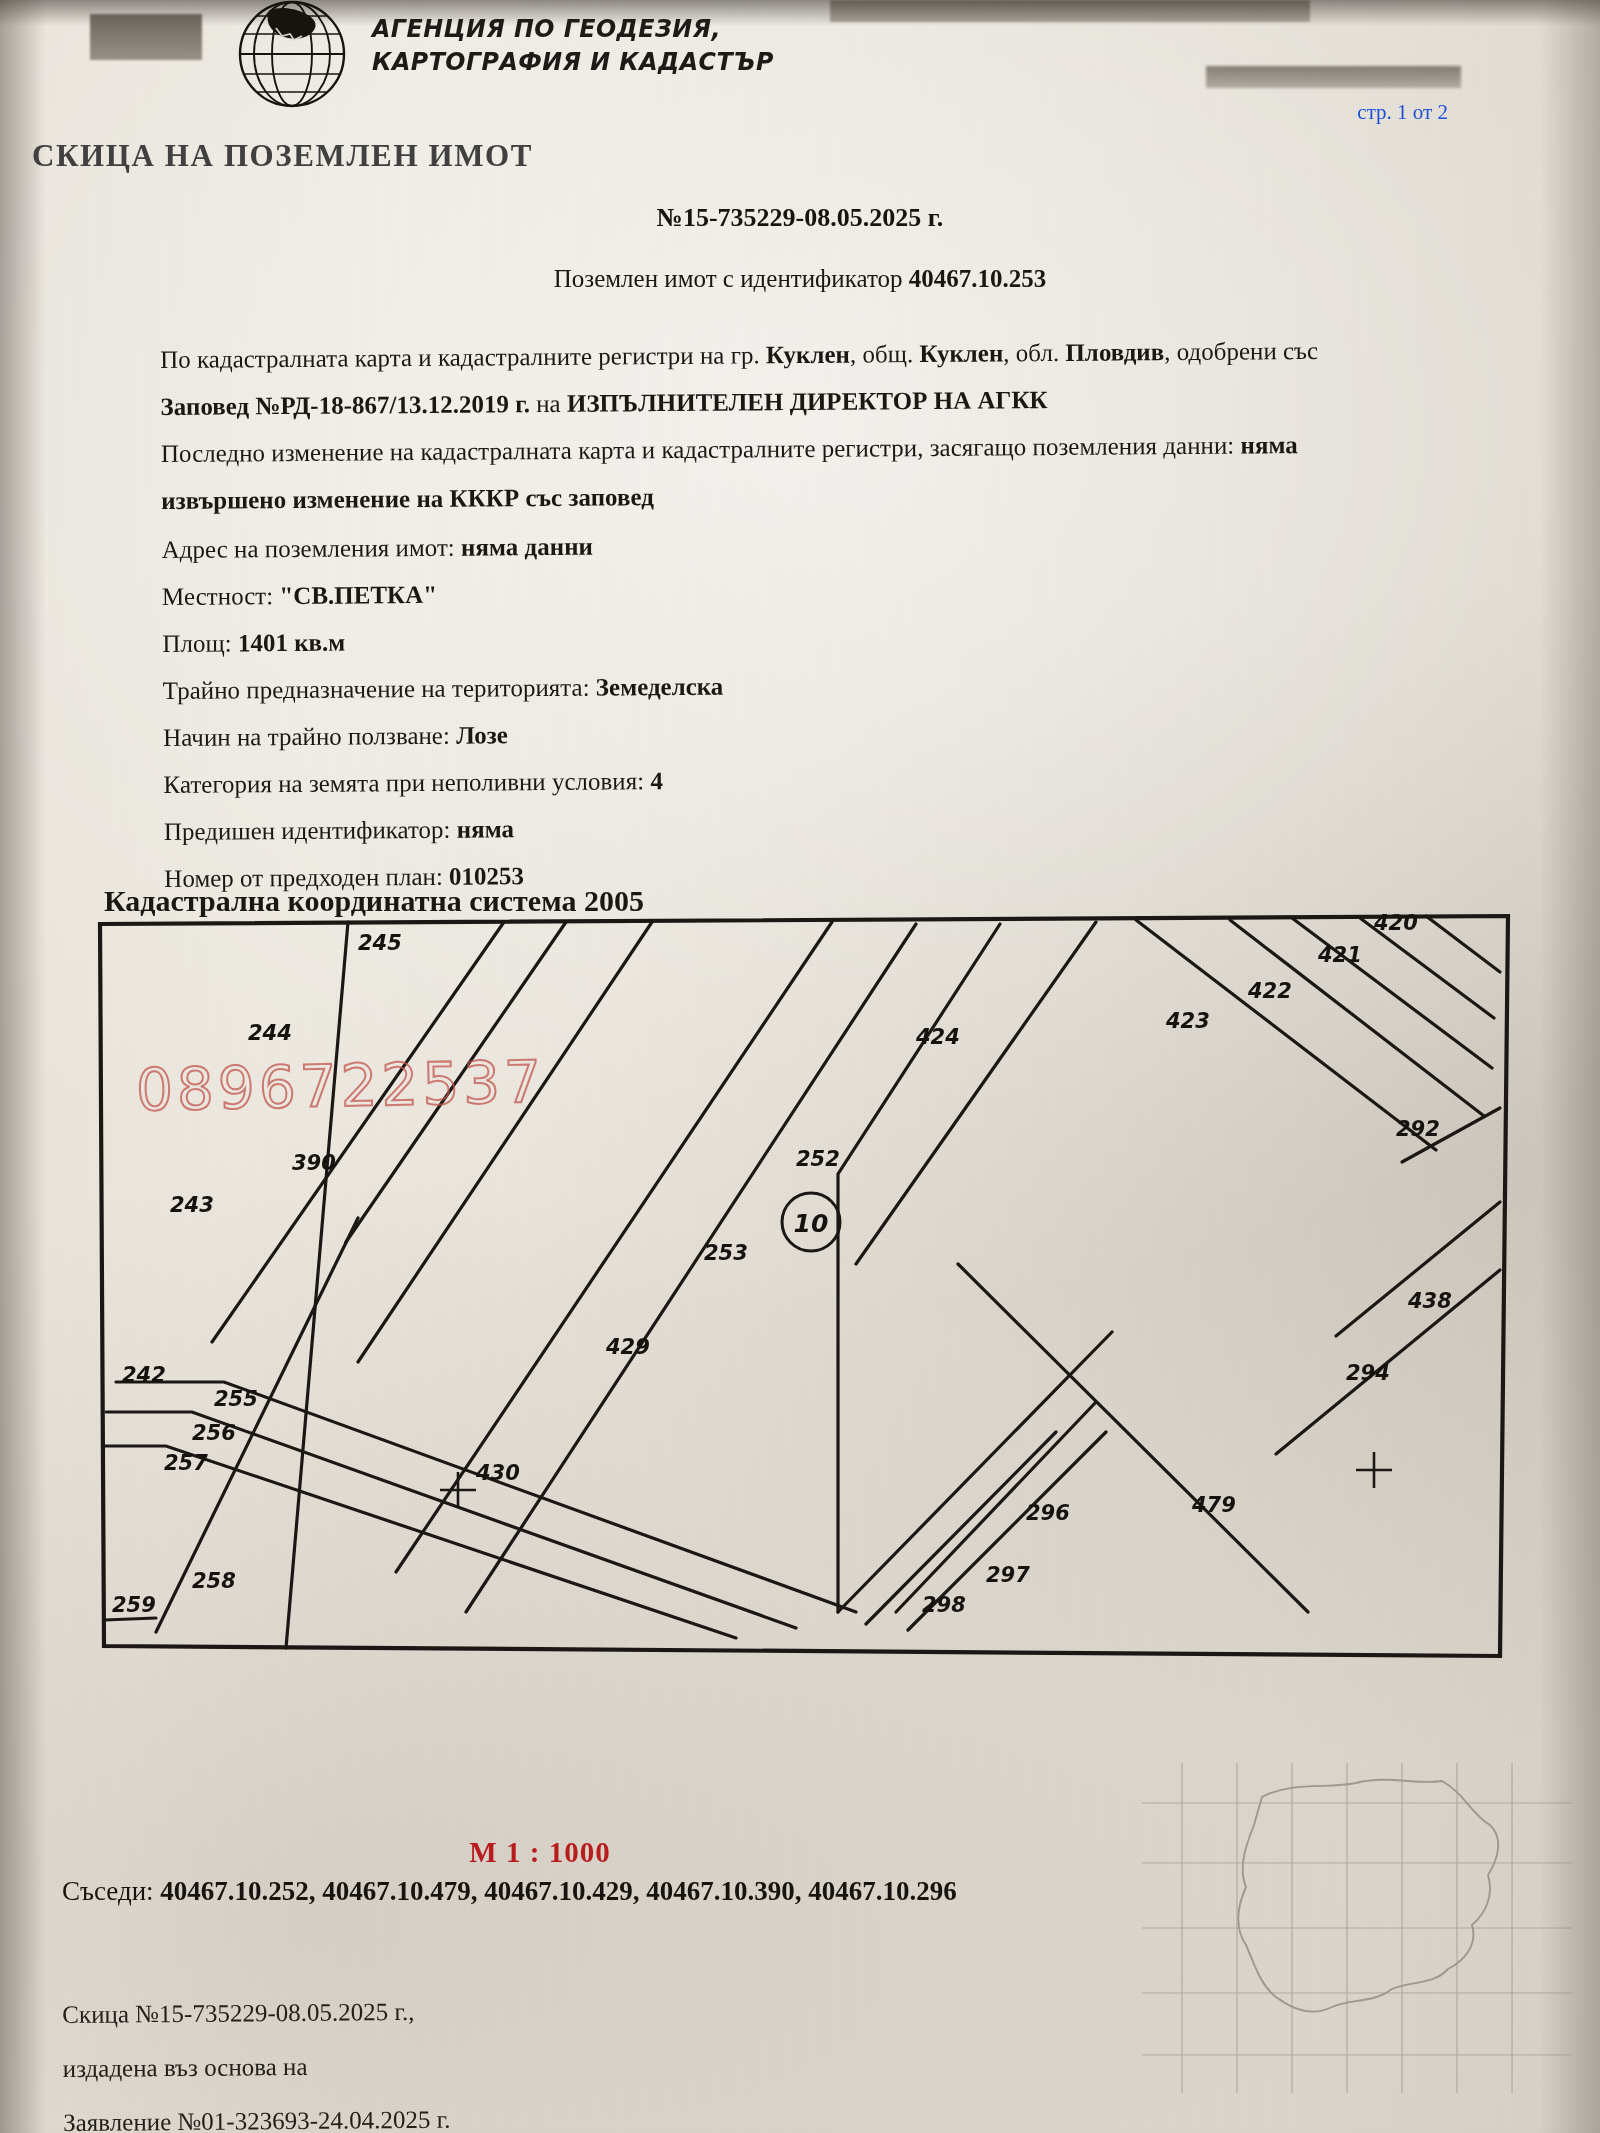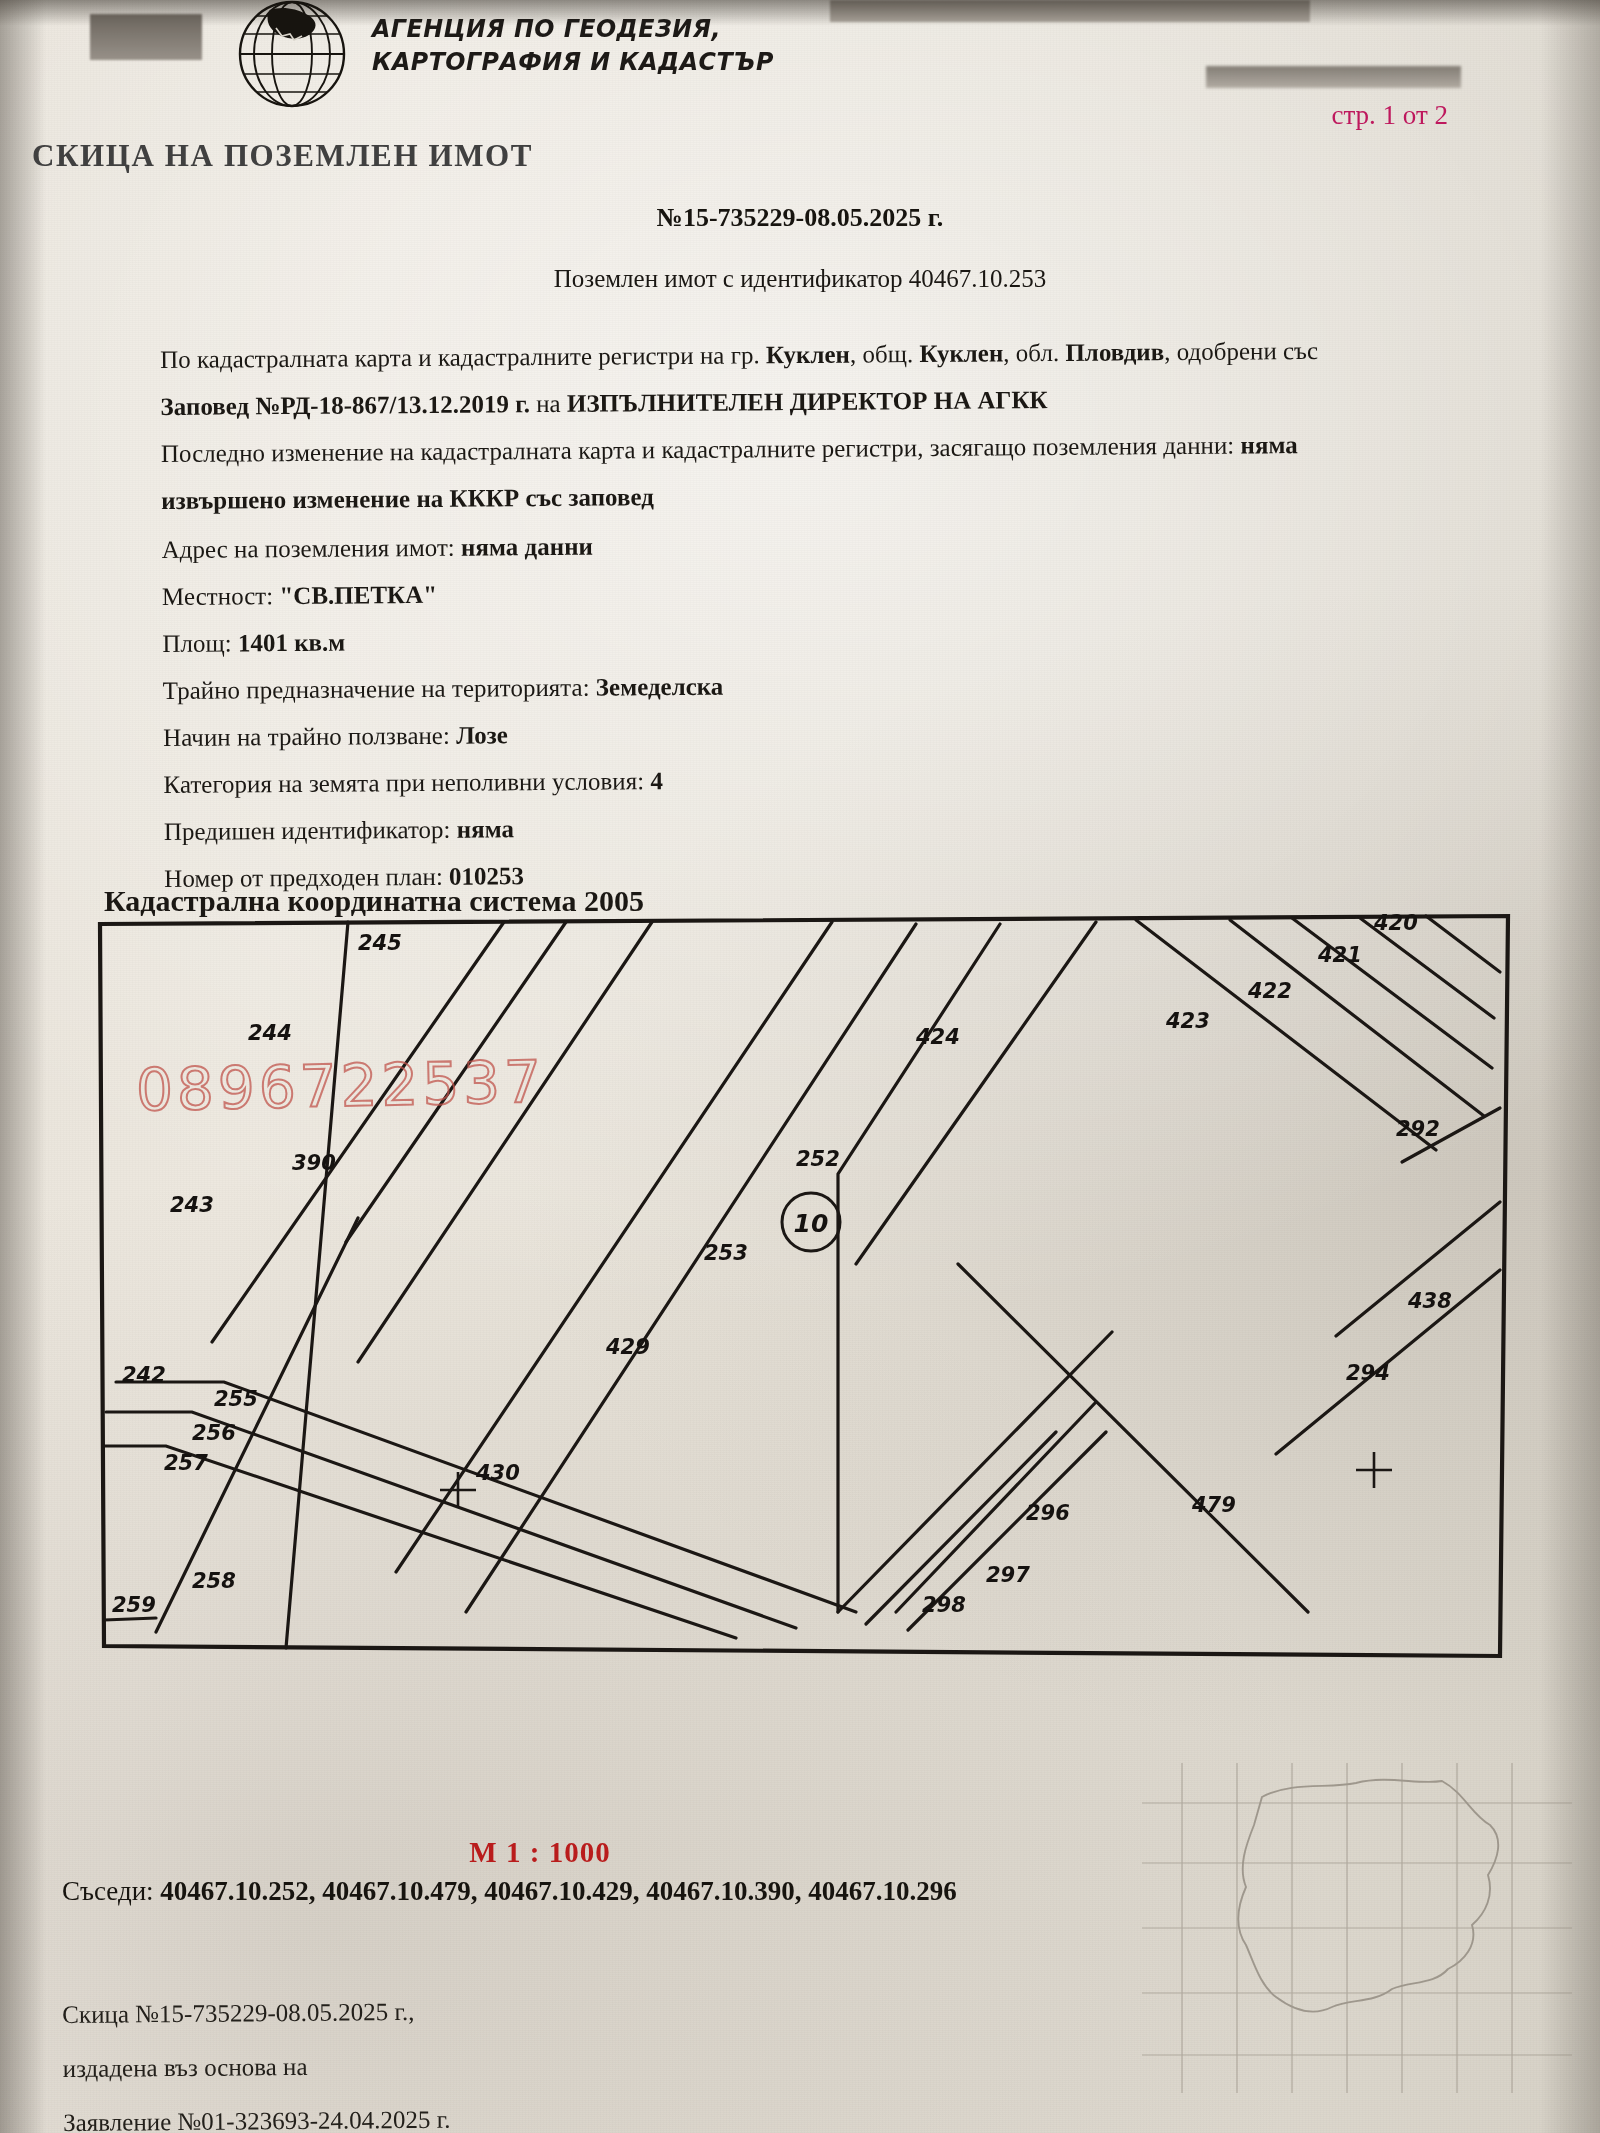--- a/index.html
+++ b/index.html
@@ -66,37 +66,37 @@
   .contact{
     position:absolute;left:880px;top:9px;
     font-family:"DejaVu Sans", sans-serif;
     font-size:19.5px;line-height:25px;color:#211e1a;
     text-align:center;width:430px;
   }
   .contact .l3{font-size:18px;letter-spacing:.2px;}
 
   .page-no{
     position:absolute;right:152px;top:100px;
-    font-size:27px;color:#be185d;
+    font-size:21px;color:#1d4ed8;
   }
 
   
   .title{
     position:absolute;left:0;top:138px;width:100%;text-align:left;
     font-size:31px;font-weight:bold;letter-spacing:1.6px;color:#404040;padding-left:32px;
   }
   .subtitle{
     position:absolute;left:0;top:203px;width:100%;text-align:center;
     font-size:26px;font-weight:bold;color:#17140f;
   }
   .ident{
     position:absolute;left:0;top:265px;width:100%;text-align:center;
     font-size:25px;color:#1a1713;
   }
-  .ident b{font-weight:normal;}
+  .ident b{font-weight:bold;}
 
   
   #body-block{
     position:absolute;left:160px;top:336px;width:1290px;
     font-size:25px;line-height:47px;color:#1b1814;
   }
   #body-block p{margin:0;}
   #body-block b{font-weight:bold;}
   .para1{width:1180px;}
   .fields{margin-top:2px;}

